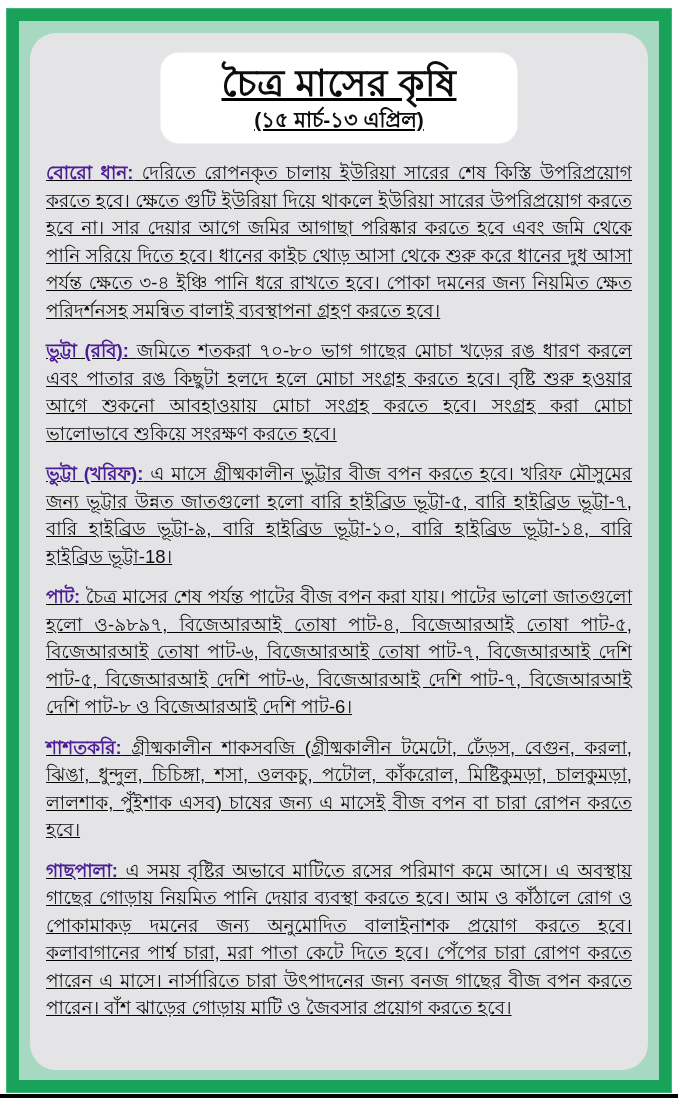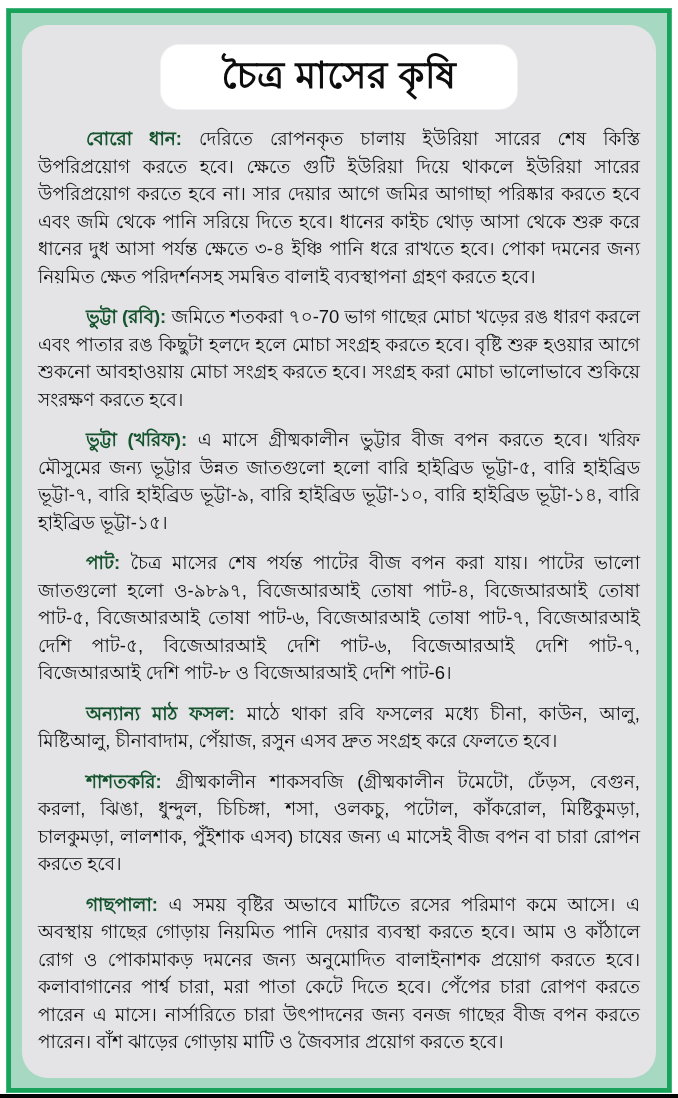--- a/index.html
+++ b/index.html
@@ -8,21 +8,22 @@
     background: #ffffff;
     font-family: "Liberation Sans", "DejaVu Sans", sans-serif;
     position: relative;
     overflow: hidden;
   }
   .frame {
     position: absolute;
     top: 8px; left: 6px; right: 6px; bottom: 5px;
     background: #19a35a;
     border: 1px solid #45b57f;
-    padding: 4px;
+    padding: 12px;
+    text-decoration: underline;
   }
   .mint {
     width: 100%; height: 100%;
     background: #a6d8c2;
     padding: 12px 11px 10px 11px;
   }
   .panel {
     width: 100%; height: 100%;
     background: #e4e4e6;
     border-radius: 26px;
@@ -68,41 +69,40 @@
   .section {
     font-size: 18.5px;
     line-height: 27.5px;
     text-align: justify;
     color: #101010;
     margin-bottom: 13px;
     font-weight: 500;
   }
   .section .sec-heading {
     font-weight: 800;
-    color: #14532d;
-    margin-left: 48px;
+    color: #4c1d95;
   }
 </style>
 </head>
 <body>
 
 <div class="frame">
   <div class="mint">
     <div class="panel">
 
       <div class="title-box">
         <h1>চৈত্র মাসের কৃষি</h1>
+        <div class="subtitle">(১৫ মার্চ-১৩ এপ্রিল)</div>
       </div>
 
       <div class="content">
         <p class="section"><span class="sec-heading">বোরো ধান:</span> <span>দেরিতে রোপনকৃত চালায় ইউরিয়া সারের শেষ কিস্তি উপরিপ্রয়োগ করতে হবে। ক্ষেতে গুটি ইউরিয়া দিয়ে থাকলে ইউরিয়া সারের উপরিপ্রয়োগ করতে হবে না। সার দেয়ার আগে জমির আগাছা পরিষ্কার করতে হবে এবং জমি থেকে পানি সরিয়ে দিতে হবে। ধানের কাইচ থোড় আসা থেকে শুরু করে ধানের দুধ আসা পর্যন্ত ক্ষেতে ৩-৪ ইঞ্চি পানি ধরে রাখতে হবে। পোকা দমনের জন্য নিয়মিত ক্ষেত পরিদর্শনসহ সমন্বিত বালাই ব্যবস্থাপনা গ্রহণ করতে হবে।</span></p>
-        <p class="section"><span class="sec-heading">ভুট্টা (রবি):</span> <span>জমিতে শতকরা ৭০-70 ভাগ গাছের মোচা খড়ের রঙ ধারণ করলে এবং পাতার রঙ কিছুটা হলদে হলে মোচা সংগ্রহ করতে হবে। বৃষ্টি শুরু হওয়ার আগে শুকনো আবহাওয়ায় মোচা সংগ্রহ করতে হবে। সংগ্রহ করা মোচা ভালোভাবে শুকিয়ে সংরক্ষণ করতে হবে।</span></p>
-        <p class="section"><span class="sec-heading">ভুট্টা (খরিফ):</span> <span>এ মাসে গ্রীষ্মকালীন ভুট্টার বীজ বপন করতে হবে। খরিফ মৌসুমের জন্য ভূট্টার উন্নত জাতগুলো হলো বারি হাইব্রিড ভূট্টা-৫, বারি হাইব্রিড ভূট্টা-৭, বারি হাইব্রিড ভূট্টা-৯, বারি হাইব্রিড ভূট্টা-১০, বারি হাইব্রিড ভূট্টা-১৪, বারি হাইব্রিড ভূট্টা-১৫।</span></p>
+        <p class="section"><span class="sec-heading">ভুট্টা (রবি):</span> <span>জমিতে শতকরা ৭০-৮০ ভাগ গাছের মোচা খড়ের রঙ ধারণ করলে এবং পাতার রঙ কিছুটা হলদে হলে মোচা সংগ্রহ করতে হবে। বৃষ্টি শুরু হওয়ার আগে শুকনো আবহাওয়ায় মোচা সংগ্রহ করতে হবে। সংগ্রহ করা মোচা ভালোভাবে শুকিয়ে সংরক্ষণ করতে হবে।</span></p>
+        <p class="section"><span class="sec-heading">ভুট্টা (খরিফ):</span> <span>এ মাসে গ্রীষ্মকালীন ভুট্টার বীজ বপন করতে হবে। খরিফ মৌসুমের জন্য ভূট্টার উন্নত জাতগুলো হলো বারি হাইব্রিড ভূট্টা-৫, বারি হাইব্রিড ভূট্টা-৭, বারি হাইব্রিড ভূট্টা-৯, বারি হাইব্রিড ভূট্টা-১০, বারি হাইব্রিড ভূট্টা-১৪, বারি হাইব্রিড ভূট্টা-18।</span></p>
         <p class="section"><span class="sec-heading">পাট:</span> <span>চৈত্র মাসের শেষ পর্যন্ত পাটের বীজ বপন করা যায়। পাটের ভালো জাতগুলো হলো ও-৯৮৯৭, বিজেআরআই তোষা পাট-৪, বিজেআরআই তোষা পাট-৫, বিজেআরআই তোষা পাট-৬, বিজেআরআই তোষা পাট-৭, বিজেআরআই দেশি পাট-৫, বিজেআরআই দেশি পাট-৬, বিজেআরআই দেশি পাট-৭, বিজেআরআই দেশি পাট-৮ ও বিজেআরআই দেশি পাট-6।</span></p>
-        <p class="section"><span class="sec-heading">অন্যান্য মাঠ ফসল:</span> <span>মাঠে থাকা রবি ফসলের মধ্যে চীনা, কাউন, আলু, মিষ্টিআলু, চীনাবাদাম, পেঁয়াজ, রসুন এসব দ্রুত সংগ্রহ করে ফেলতে হবে।</span></p>
         <p class="section"><span class="sec-heading">শাশতকরি:</span> <span>গ্রীষ্মকালীন শাকসবজি (গ্রীষ্মকালীন টমেটো, ঢেঁড়স, বেগুন, করলা, ঝিঙা, ধুন্দুল, চিচিঙ্গা, শসা, ওলকচু, পটোল, কাঁকরোল, মিষ্টিকুমড়া, চালকুমড়া, লালশাক, পুঁইশাক এসব) চাষের জন্য এ মাসেই বীজ বপন বা চারা রোপন করতে হবে।</span></p>
         <p class="section"><span class="sec-heading">গাছপালা:</span> <span>এ সময় বৃষ্টির অভাবে মাটিতে রসের পরিমাণ কমে আসে। এ অবস্থায় গাছের গোড়ায় নিয়মিত পানি দেয়ার ব্যবস্থা করতে হবে। আম ও কাঁঠালে রোগ ও পোকামাকড় দমনের জন্য অনুমোদিত বালাইনাশক প্রয়োগ করতে হবে। কলাবাগানের পার্শ্ব চারা, মরা পাতা কেটে দিতে হবে। পেঁপের চারা রোপণ করতে পারেন এ মাসে। নার্সারিতে চারা উৎপাদনের জন্য বনজ গাছের বীজ বপন করতে পারেন। বাঁশ ঝাড়ের গোড়ায় মাটি ও জৈবসার প্রয়োগ করতে হবে।</span></p>
       </div>
 
     </div>
   </div>
 </div>
 <div class="bottom-bar"></div>
 
 </body></html>

